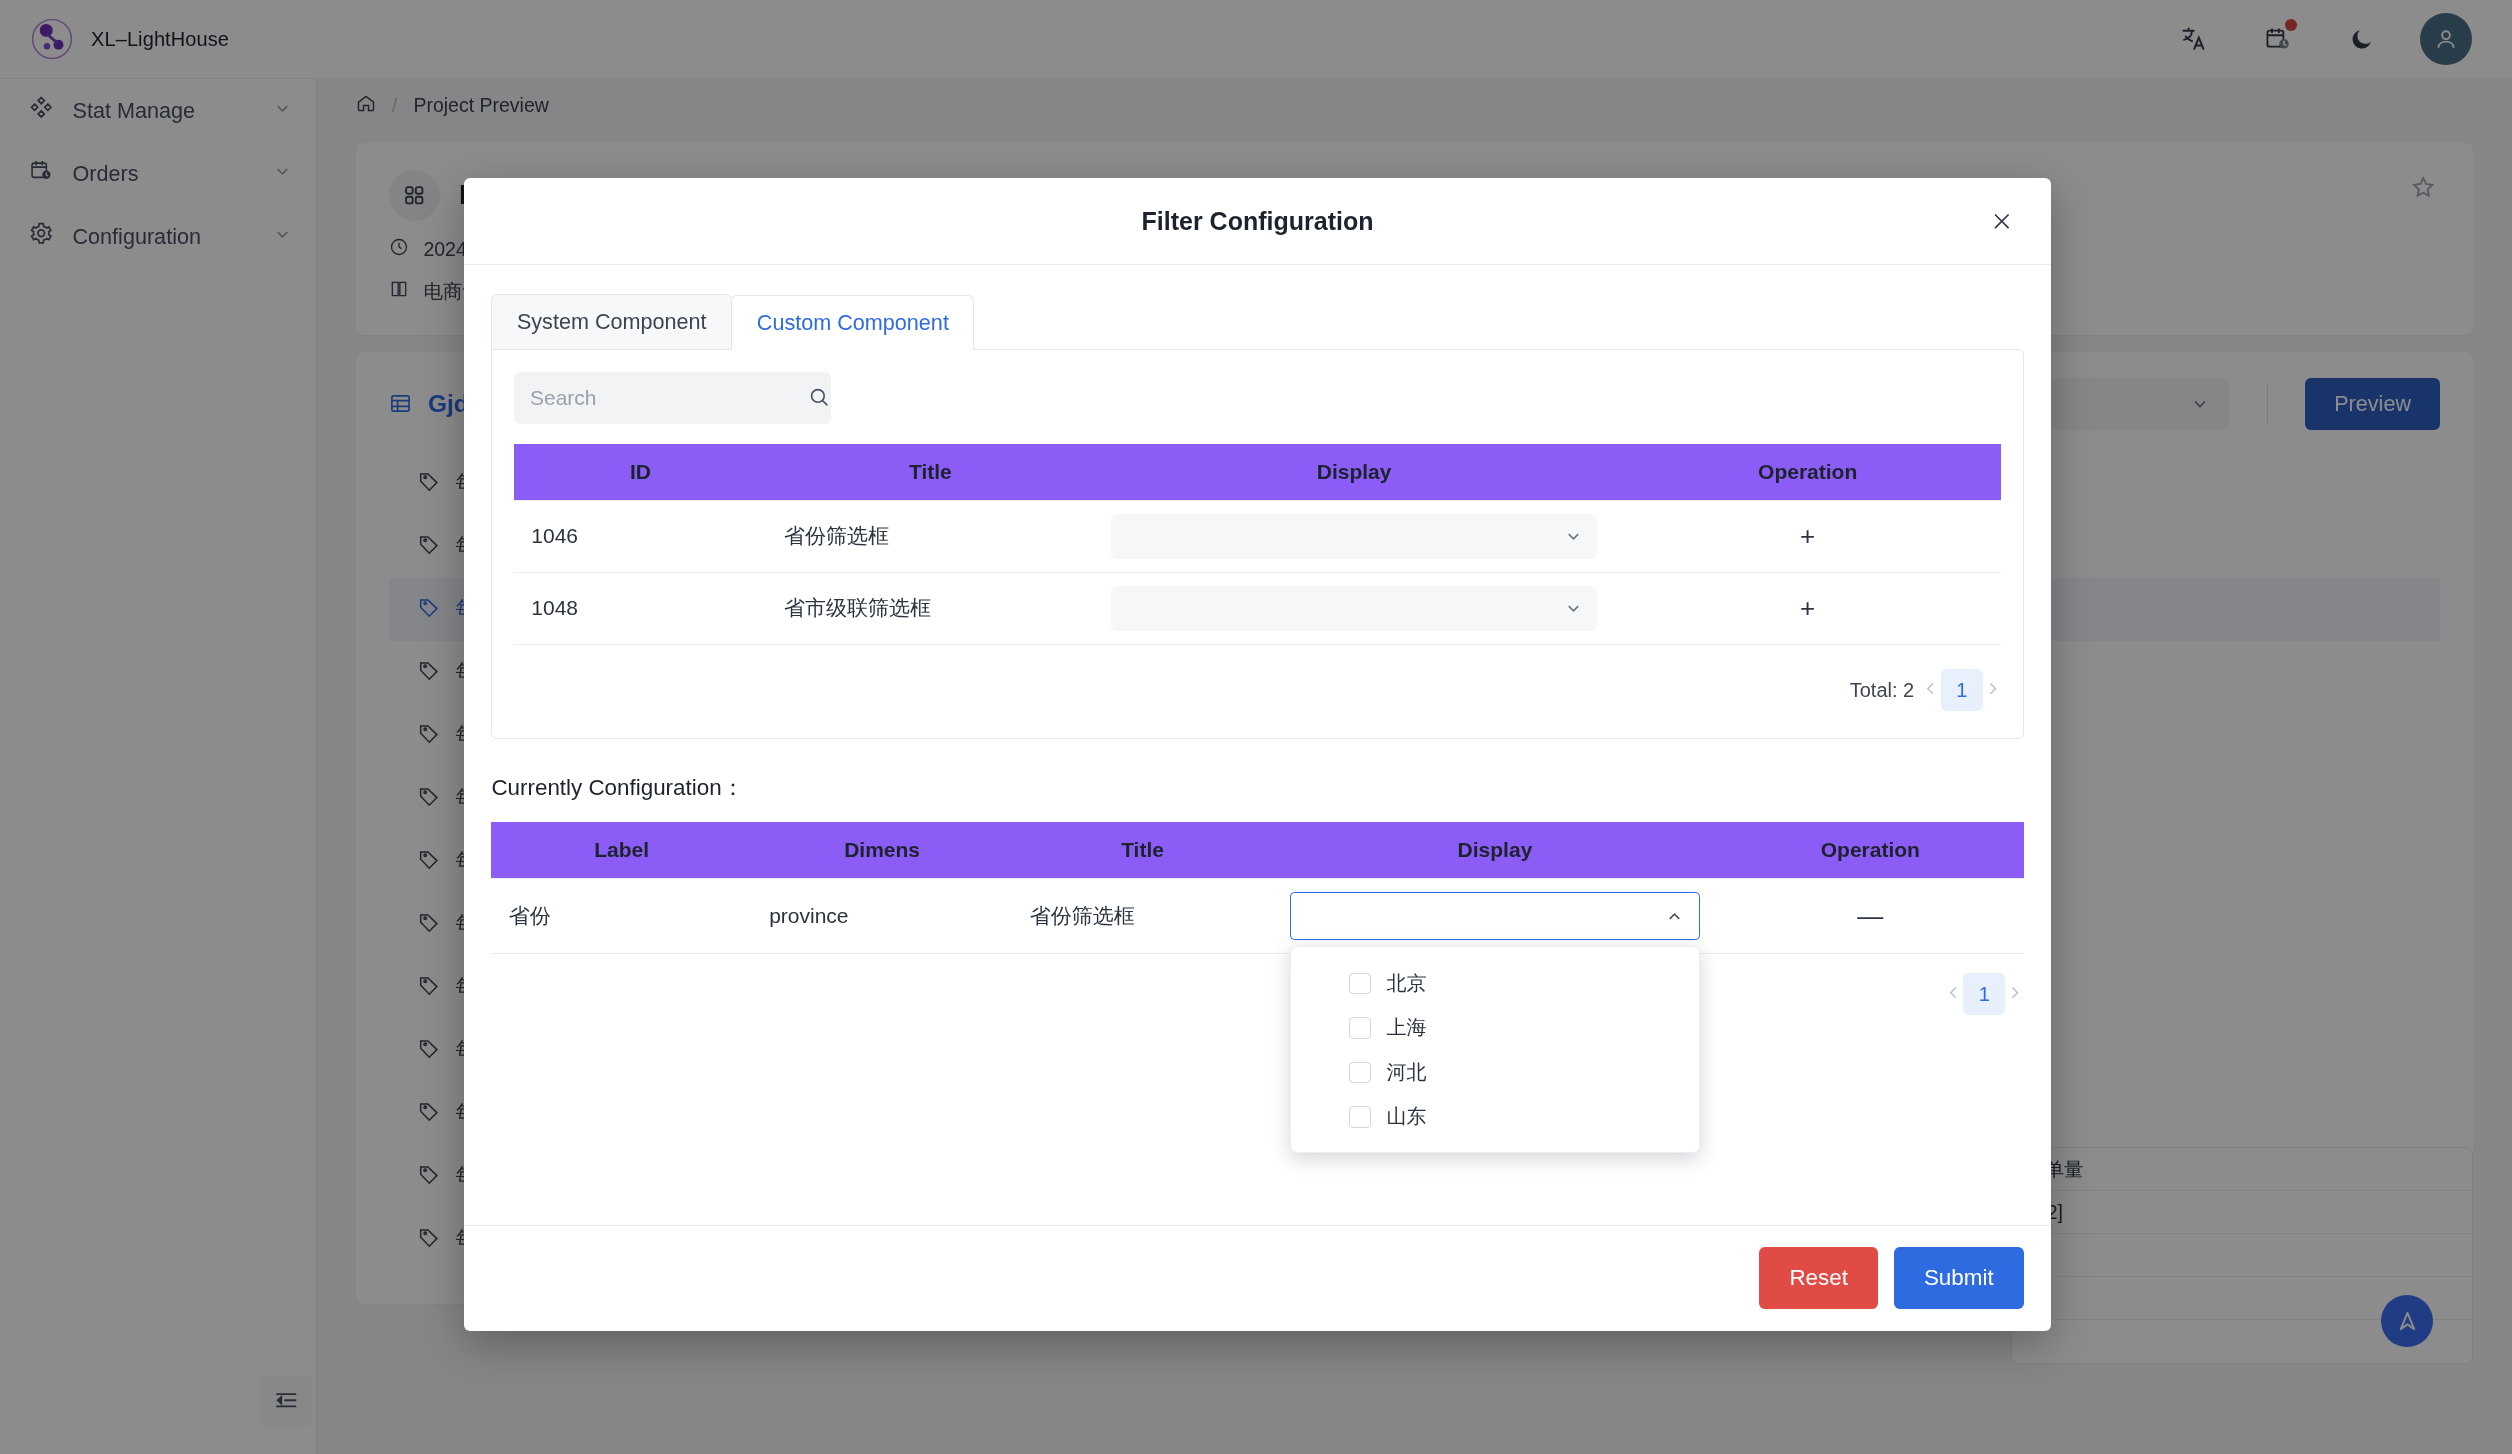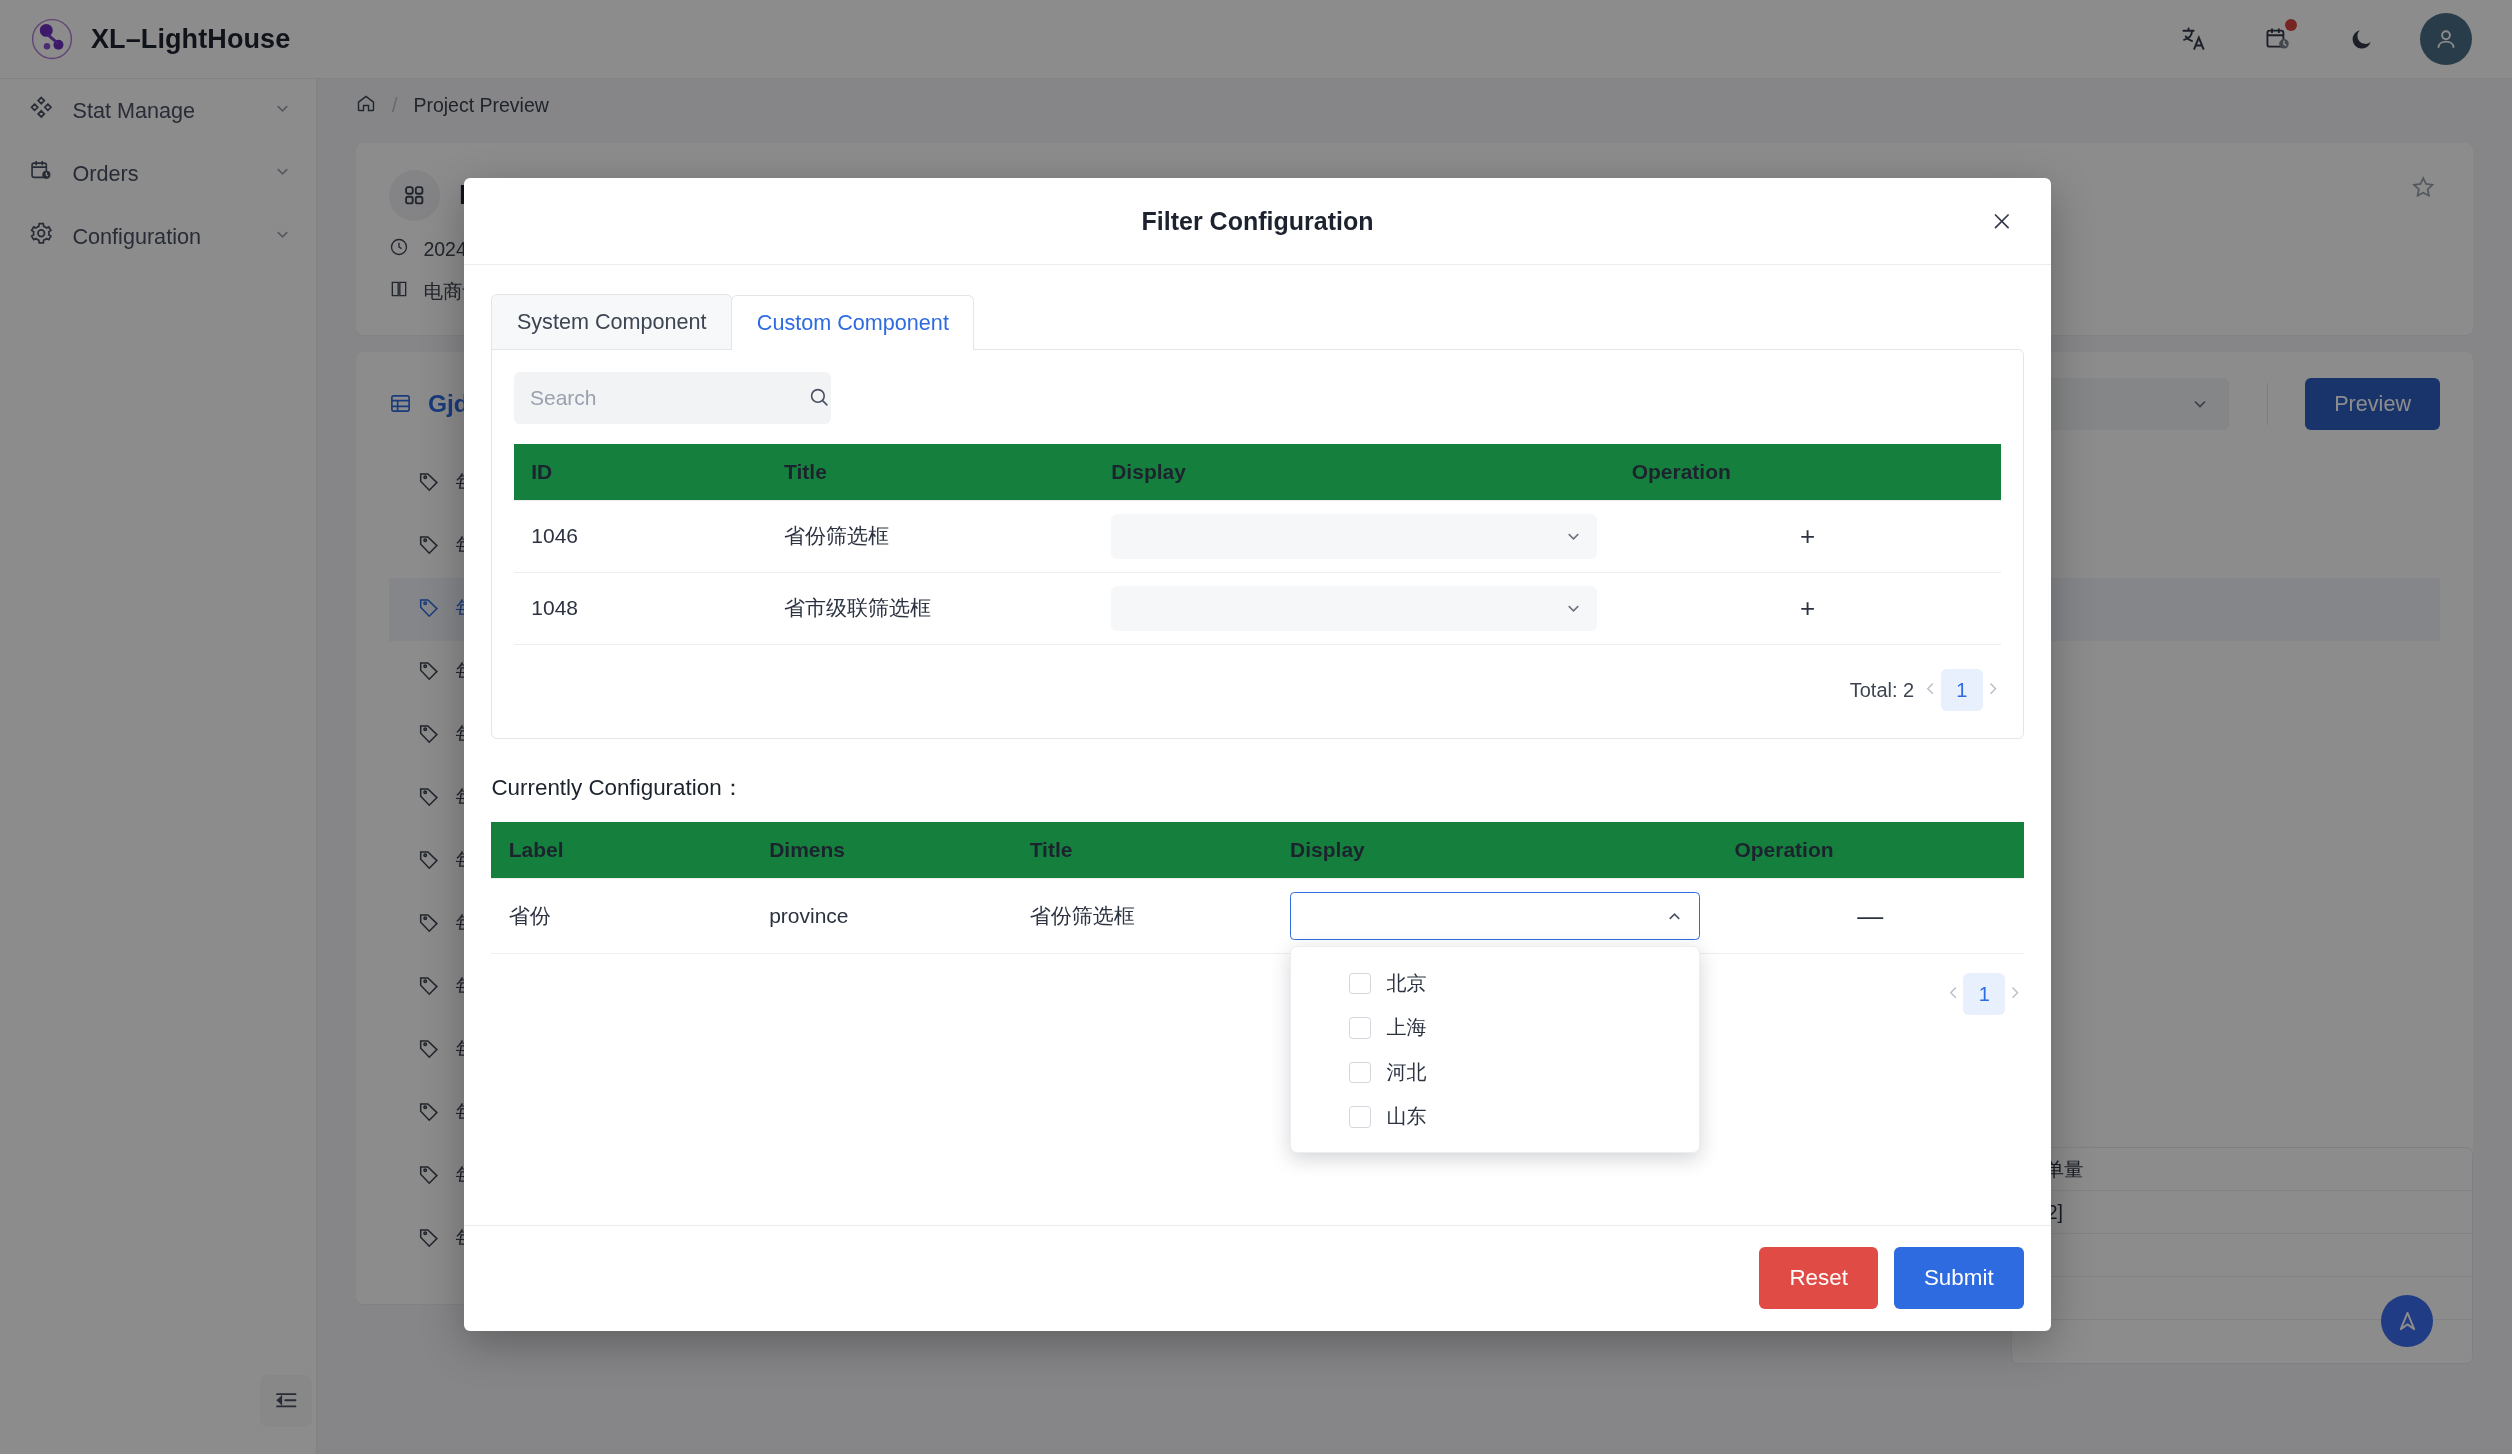--- a/index.html
+++ b/index.html
@@ -14,21 +14,21 @@
   #app-root { position: absolute; inset: 0; background: #f4f5f7; }
 
   
   .topbar {
     position: absolute; left: 0; top: 0; width: 2512px; height: 79px;
     background: #ffffff; display: flex; align-items: center;
     border-bottom: 0.7px solid #edeef0;
   }
   .brand { display: flex; align-items: center; gap: 16px; padding-left: 29px; width: 317px; }
   .brand-logo { width: 46px; height: 46px; }
-  .brand-name { font-size: 27px; color: #1f2430; letter-spacing: 0.1px; font-weight: bold; }
+  .brand-name { font-size: 20px; color: #1f2430; letter-spacing: 0.1px; }
   .topbar-spacer { flex: 1; }
   .topbar-icons { display: flex; align-items: center; gap: 32px; padding-right: 40px; }
   .ticon {
     width: 52px; height: 52px; border-radius: 50%;
     display: flex; align-items: center; justify-content: center;
     position: relative; color: #333a47;
   }
   .ticon.avatar { background: #4b6d85; color: #fff; }
   .badge-dot {
     position: absolute; top: 5.8px; right: 7.2px;
@@ -157,22 +157,22 @@
   }
   .search-wrap input {
     flex: 1; border: none; outline: none; background: transparent;
     font-size: 21px; color: #2b3240; font-family: inherit;
   }
   .search-wrap input::placeholder { color: #9aa0ad; }
 
   
   table.dt { width: 100%; border-collapse: collapse; margin-top: 20px; table-layout: fixed; }
   table.dt th {
-    background: #15803d; font-size: 21px; color: #1d232e; font-weight: 600;
-    text-align: left; padding: 16px 17.3px; border-bottom: 0.7px solid #eceef1;
+    background: #8b5cf6; font-size: 21px; color: #1d232e; font-weight: 600;
+    text-align: center; padding: 16px 17.3px; border-bottom: 0.7px solid #eceef1;
   }
   table.dt td {
     font-size: 21px; color: #2b3240; padding: 13px 17.3px;
     border-bottom: 0.7px solid #eceef1; vertical-align: middle;
   }
   th.ta-center, td.ta-center { text-align: center; }
 
   .cell-select {
     height: 45px; background: #f6f7f9; border-radius: 5.8px;
     display: flex; align-items: center; justify-content: flex-end;

